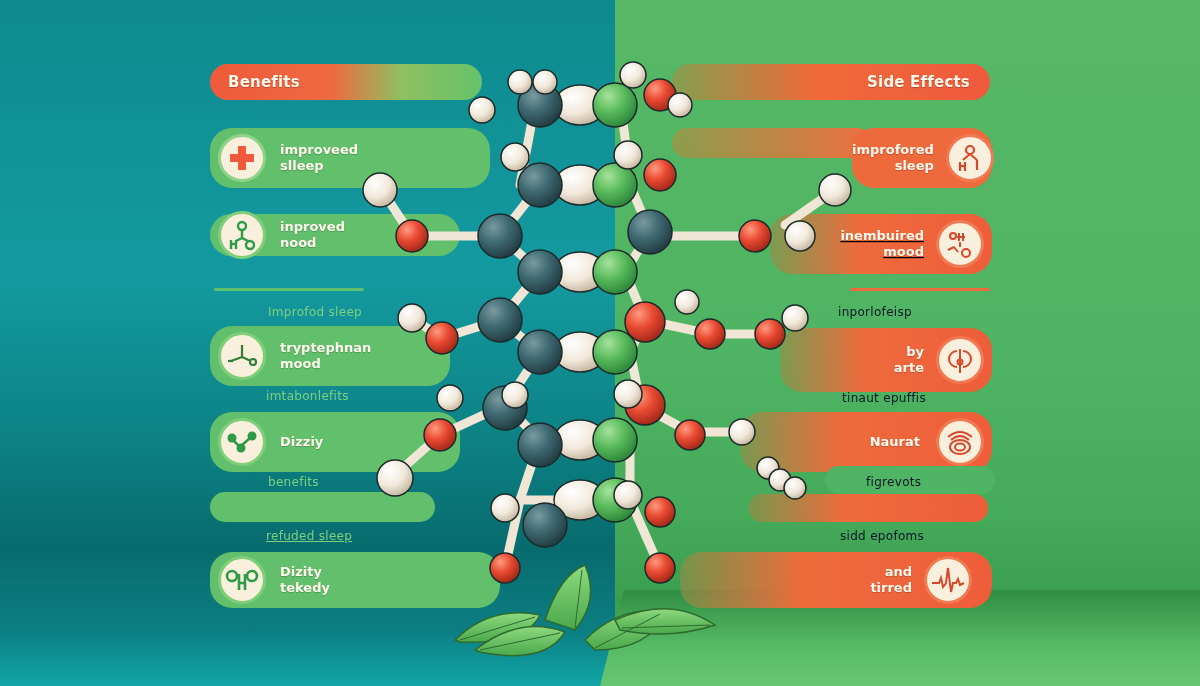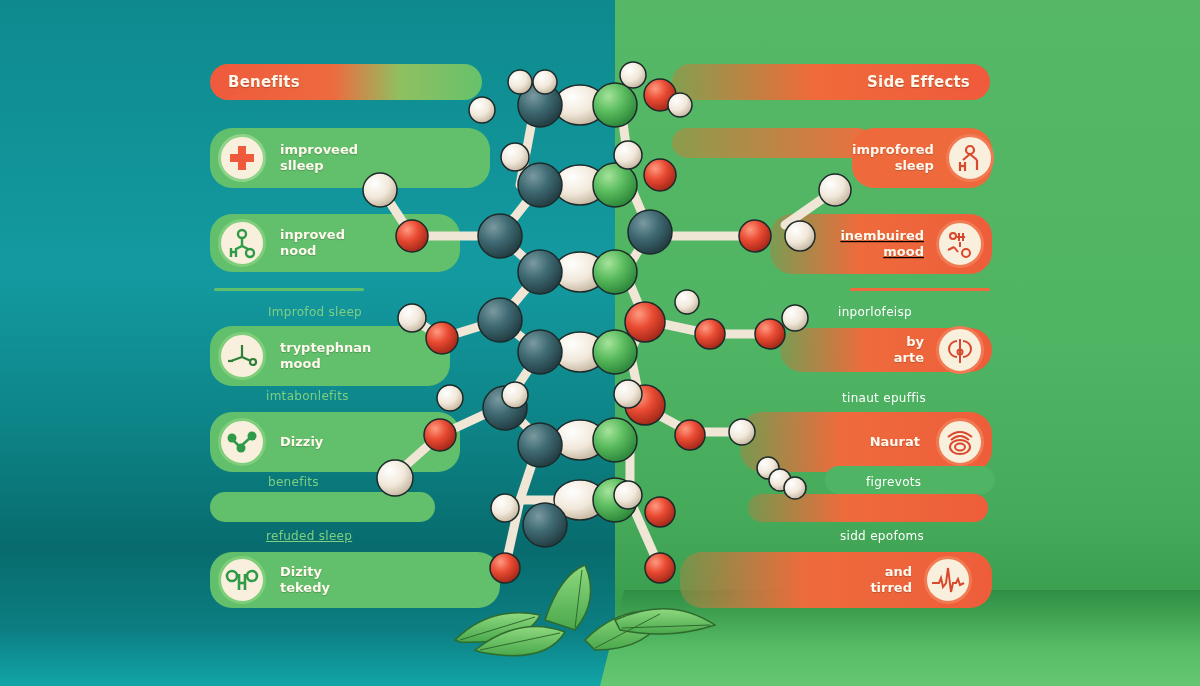--- a/index.html
+++ b/index.html
@@ -44,21 +44,21 @@
   .item-label {
     color: #fff9ee; font-size: 13px; font-weight: bold; line-height: 16px;
     text-shadow: 0 1px 1px rgba(0,0,0,0.2);
   }
   .item-label.right { text-align: right; }
 
   .caption {
     position: absolute; font-size: 12px; letter-spacing: 0.3px;
   }
   .caption.green-text { color: #7ed07f; }
-  .caption.orange-text { color: #ffffff; }
+  .caption.orange-text { color: #0f172a; }
 
   .divider {
     position: absolute; height: 3px; border-radius: 2px;
   }
 
   
   .molecule { position: absolute; left: 0; top: 0; width: 1200px; height: 686px; }
 </style>
 </head>
 <body>
@@ -79,21 +79,21 @@
           <rect x="11" y="3" width="8" height="24" fill="#ef5a3c"></rect>
           <rect x="3" y="11" width="24" height="8" fill="#ef5a3c"></rect>
         </svg>
     </div>
     <div class="item-label">
       <div>improveed</div>
       <div>slleep</div>
     </div>
   </div>
 
-  <div class="pill green" style="left:210px; top:214px; width:250px; height:58px; padding-left:8px; gap:14px;">
+  <div class="pill green" style="left:210px; top:214px; width:250px; height:42px; padding-left:8px; gap:14px;">
     <div class="icon-circle">
       <svg width="34" height="34" viewBox="0 0 34 34" fill="none" stroke="#2f9a48" stroke-width="2.4">
         <circle cx="17" cy="8" r="4"></circle>
           <line x1="17" y1="12" x2="17" y2="20"></line>
           <line x1="17" y1="20" x2="11" y2="23"></line>
           <line x1="17" y1="20" x2="23" y2="23"></line>
         <circle cx="25" cy="27" r="4"></circle>
           <line x1="6" y1="22" x2="6" y2="31"></line>
           <line x1="11" y1="22" x2="11" y2="31"></line>
           <line x1="6" y1="26" x2="11" y2="26"></line>
@@ -203,21 +203,21 @@
           <line x1="4" y1="22" x2="10" y2="19"></line>
           <line x1="10" y1="19" x2="14" y2="24"></line>
           <circle cx="22" cy="25" r="4"></circle>
       </svg>
     </div>
   </div>
 
   <div class="divider" style="left:850px; top:288px; width:140px; background:#ef6a3d;"></div>
   <div class="caption orange-text" style="left:838px; top:305px;">inporlofeisp</div>
 
-  <div class="pill orange-solid" style="left:780px; top:328px; width:212px; height:44px; justify-content:flex-end; padding-right:8px; gap:12px;">
+  <div class="pill orange-solid" style="left:780px; top:328px; width:212px; height:64px; justify-content:flex-end; padding-right:8px; gap:12px;">
     <div class="item-label right">
       <div>by</div>
       <div>arte</div>
     </div>
     <div class="icon-circle red-ring">
       <svg width="34" height="34" viewBox="0 0 34 34" fill="none" stroke="#d9482c" stroke-width="2">
         <path d="M14 8 A8 8 0 1 0 14 24"></path>
           <path d="M20 8 A8 8 0 1 1 20 24"></path>
         <line x1="17" y1="6" x2="17" y2="30"></line>
           <circle cx="17" cy="19" r="2.5"></circle>

